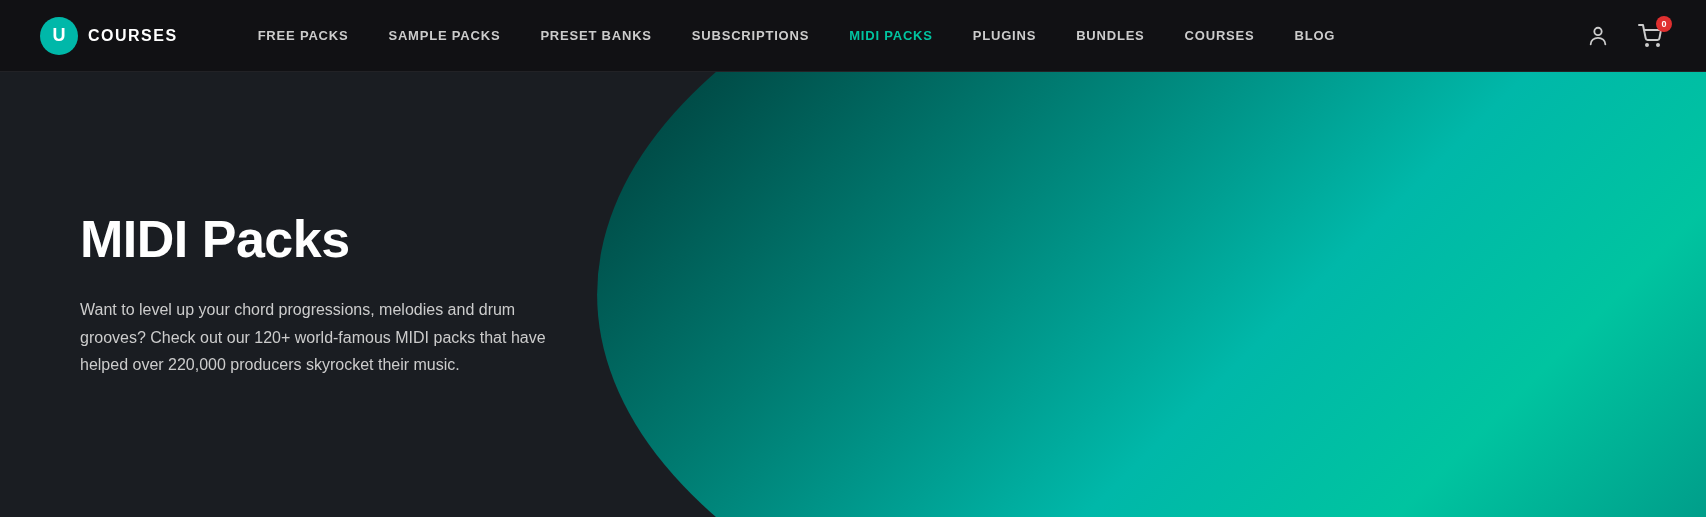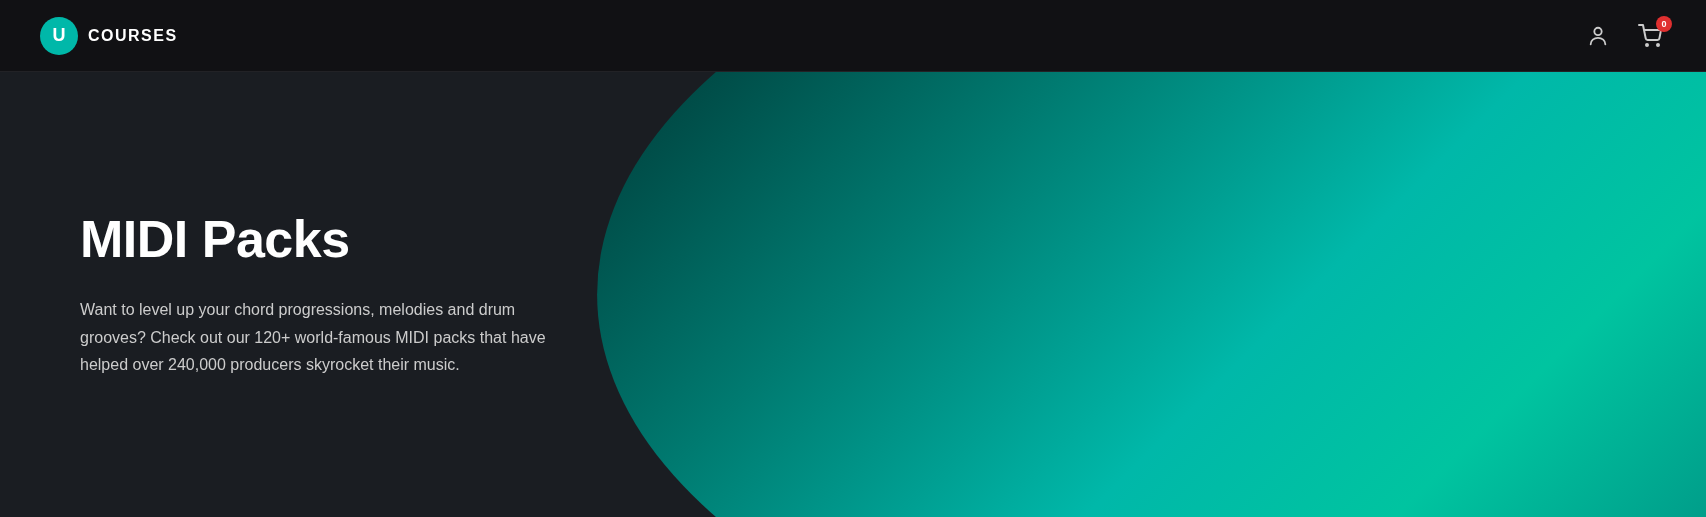--- a/index.html
+++ b/index.html
@@ -189,20 +189,32 @@
 <body>
 
 <nav class="navbar">
   <a class="navbar-logo" href="#">
     <div class="logo-icon">
       <span>U</span>
     </div>
     <span class="logo-text">COURSES</span>
   </a>
 
+  <div class="navbar-nav">
+
+  <a class="nav-item" href="#">FREE PACKS</a>
+      <a class="nav-item" href="#">SAMPLE PACKS</a>
+      <a class="nav-item" href="#">PRESET BANKS</a>
+      <a class="nav-item" href="#">SUBSCRIPTIONS</a>
+      <a class="nav-item active" href="#">MIDI PACKS</a>
+      <a class="nav-item" href="#">PLUGINS</a>
+      <a class="nav-item" href="#">BUNDLES</a>
+      <a class="nav-item" href="#">COURSES</a>
+      <a class="nav-item" href="#">BLOG</a>
+    </div>
 
   <div class="navbar-actions">
     <div class="account-icon">
       <svg viewBox="0 0 24 24">
         <circle cx="12" cy="7" r="4"></circle>
         <path d="M4 21c0-4 3.6-7 8-7s8 3 8 7"></path>
       </svg>
     </div>
     <div class="cart-icon-wrapper">
       <svg class="cart-svg" viewBox="0 0 24 24">
@@ -212,15 +224,15 @@
       </svg>
       <span class="cart-badge">0</span>
     </div>
   </div>
 </nav>
 
 <section class="hero">
   <div class="hero-bg"></div>
   <div class="hero-content">
     <h1 class="hero-title">MIDI Packs</h1>
-    <p class="hero-description">Want to level up your chord progressions, melodies and drum grooves? Check out our 120+ world-famous MIDI packs that have helped over 240,000 producers skyrocket their music.</p>
+    <p class="hero-description">Want to level up your chord progressions, melodies and drum grooves? Check out our 120+ world-famous MIDI packs that have helped over 220,000 producers skyrocket their music.</p>
   </div>
 </section>
 
 </body></html>

